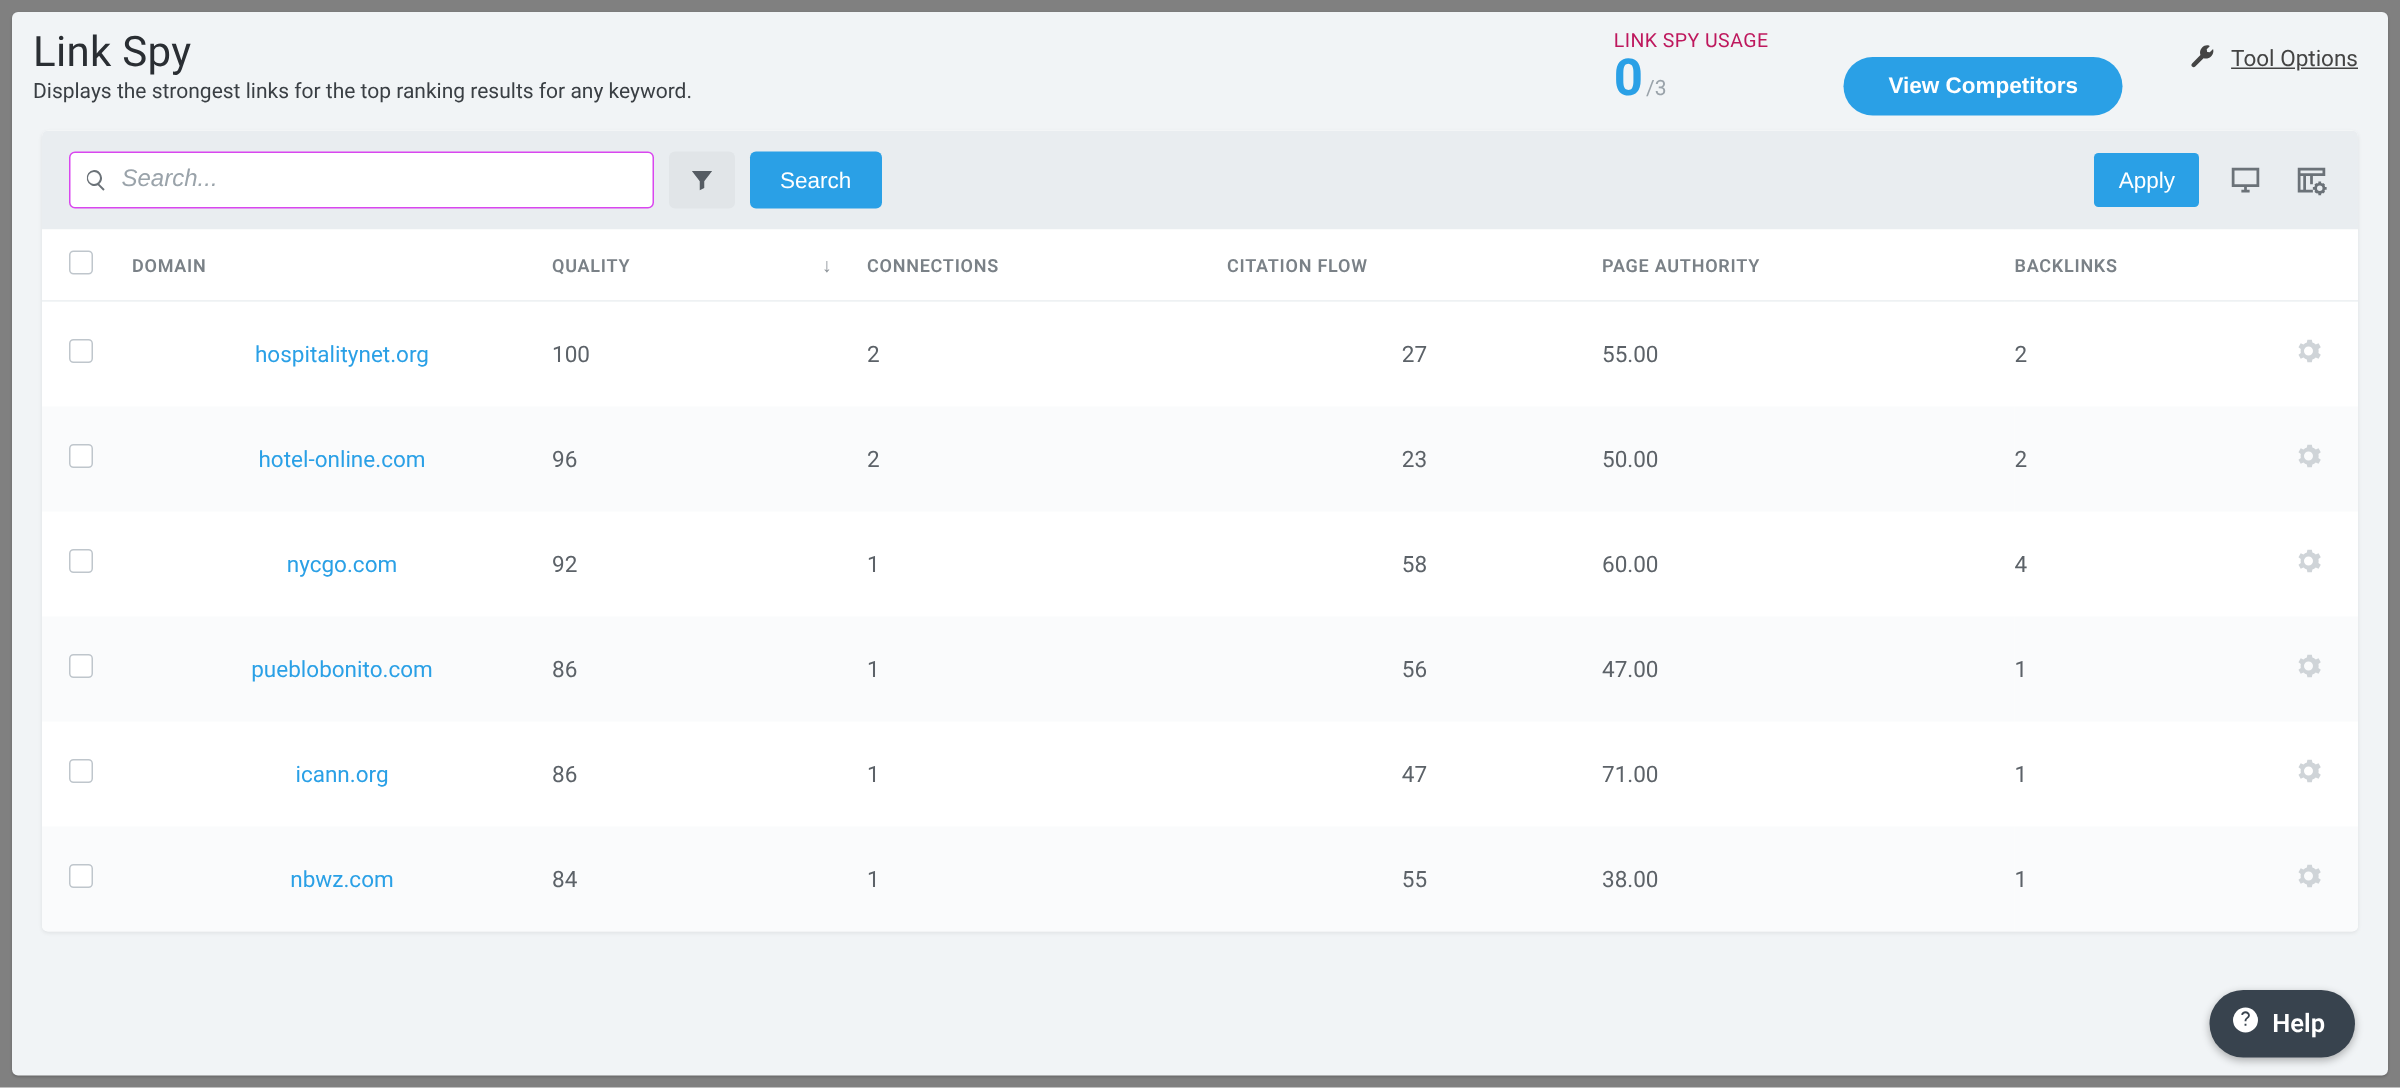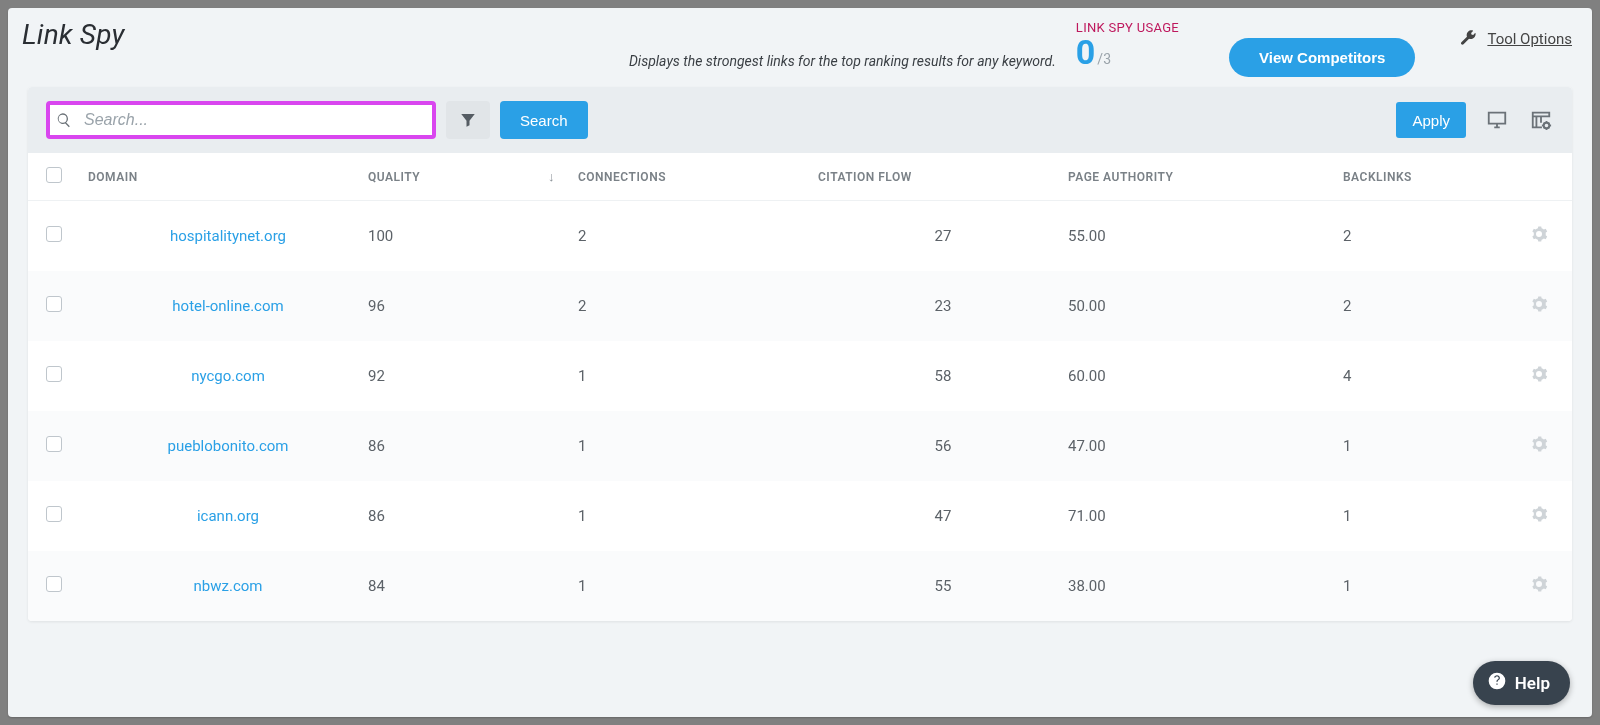--- a/index.html
+++ b/index.html
@@ -23,32 +23,31 @@
     box-shadow: 0 1px 2px rgba(0,0,0,.2);
     overflow: hidden;
   }
   
   .top-header {
     padding: 10px 20px 10px 14px;
     display: flex;
     align-items: flex-start;
     gap: 20px;
   }
-  .title-block { flex: 1; font-style: italic; }
+  .title-block { flex: 1; }
   .page-title {
     font-size: 28px;
     font-weight: 400;
     color: #2a2e33;
     letter-spacing: .2px;
   }
   .page-subtitle {
     font-size: 14px;
     color: #3a3f44;
     margin-top: 2px;
-    text-align: right;
   }
   .usage-block {
     text-align: left;
     margin-top: 2px;
     margin-right: 30px;
   }
   .usage-label {
     font-size: 13px;
     color: #be185d;
     letter-spacing: .3px;
@@ -105,21 +104,21 @@
     align-items: center;
     gap: 10px;
   }
   .search-wrap {
     position: relative;
     width: 390px;
   }
   .search-wrap input {
     width: 100%;
     height: 38px;
-    border: 4px solid #d946ef;
+    border: 1px solid #d946ef;
     border-radius: 4px;
     padding: 0 12px 0 34px;
     font-size: 16px;
     color: #666;
     outline: none;
   }
   .search-wrap input::placeholder { color: #9aa3aa; font-style: italic; }
   .search-wrap .search-ico {
     position: absolute; left: 10px; top: 50%; transform: translateY(-50%);
     width: 16px; height: 16px; fill: #6b7278;

